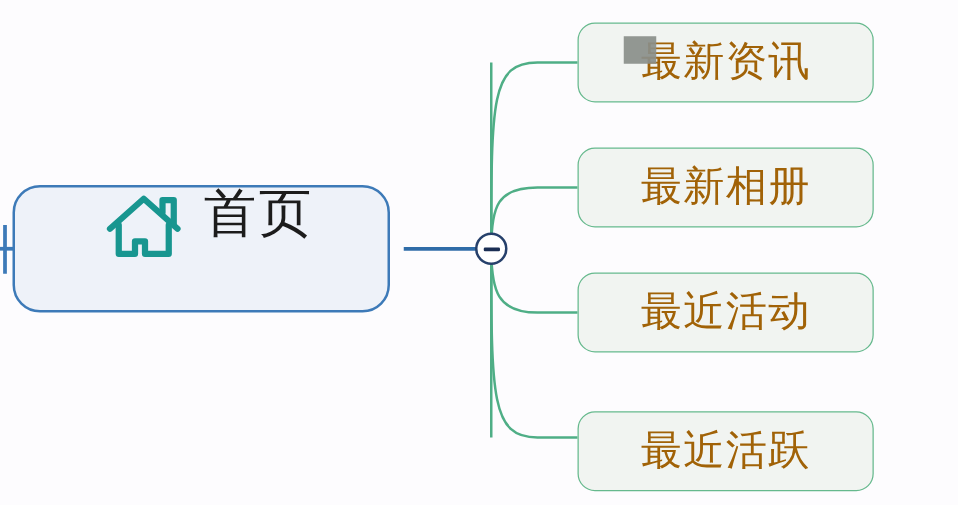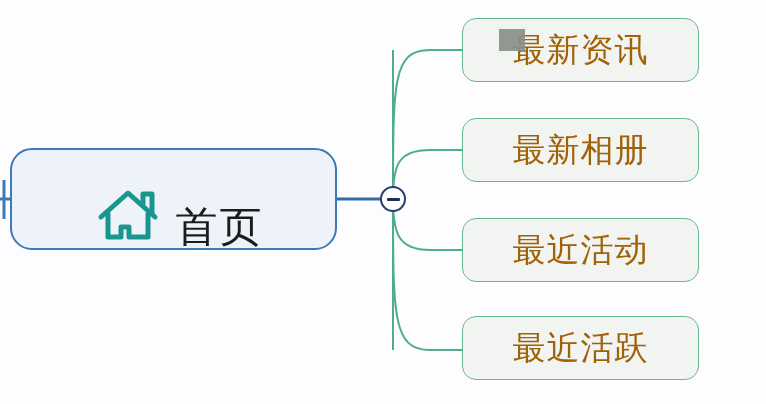--- a/index.html
+++ b/index.html
@@ -30,28 +30,28 @@
     width: 766px;
     height: 404px;
     pointer-events: none;
   }
 
   
   .root-node {
     position: absolute;
     left: 10px;
     top: 148px;
-    width: 327px;
+    width: 302px;
     height: 102px;
     box-sizing: border-box;
     background: #eef2f9;
     border: 2px solid #3d7ab8;
     border-radius: 22px;
     display: flex;
-    align-items: flex-end;
+    align-items: flex-start;
     justify-content: center;
     gap: 16px;
     padding-left: 12px;
   }
   .root-icon {
     width: 64px;
     height: 64px;
     display: block;
     flex: 0 0 auto;
   }
@@ -171,17 +171,17 @@
   </div>
 
   <div class="child-node" id="child-2" style="top:218px;">
     <span class="child-label">最近活动</span>
   </div>
 
   <div class="child-node" id="child-1" style="top:118px;">
     <span class="child-label">最新相册</span>
   </div>
 
-  <div class="child-node" id="child-3" style="top:316px;">
+  <div class="child-node" id="child-3" style="top:329px;">
     <span class="child-label">最近活跃</span>
   </div>
 
 </div>
 
 </body></html>

